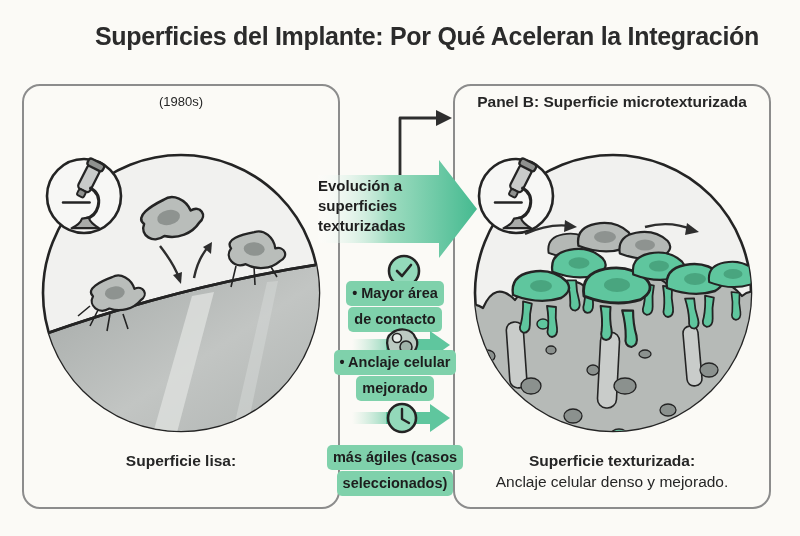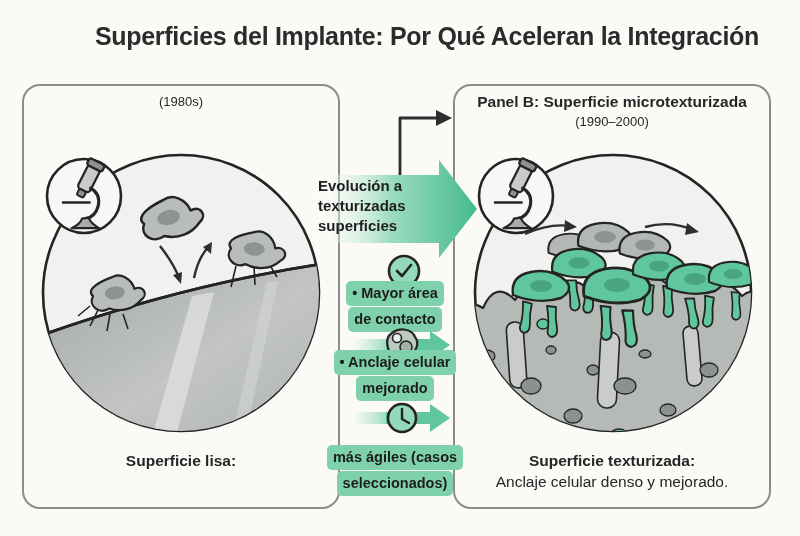--- a/index.html
+++ b/index.html
@@ -231,21 +231,20 @@
     <circle cx="63" cy="112" r="37" fill="#f7f7f5" stroke="#242424" stroke-width="2.6"></circle>
     <use href="#micro" transform="translate(61,108) scale(0.95)"></use>
   </g>
 </svg>
 
 <div class="abs panel-header" id="header-a">
   <span class="ph-sub">(1980s)</span>
 </div>
 <div class="abs panel-header" id="header-b">
   <span class="ph-title">Panel B: Superficie microtexturizada</span>
-  <span class="ph-sub">(1990–2000)</span>
 </div>
 
 <div class="abs caption" id="caption-a">
   <span class="cap-bold">Superficie lisa:</span>
 </div>
 <div class="abs caption" id="caption-b">
   <span class="cap-bold">Superficie texturizada:</span>
   <span class="cap-text">Anclaje celular denso y mejorado.</span>
 </div>
 
@@ -259,22 +258,22 @@
     <linearGradient id="garrow" x1="0" y1="0" x2="1" y2="0">
       <stop offset="0" stop-color="#ffffff" stop-opacity="0.15"></stop>
       <stop offset="0.45" stop-color="#9edcc0"></stop>
       <stop offset="1" stop-color="#45ba90"></stop>
     </linearGradient>
   </defs>
   <path d="M 0,17 L 121,17 L 121,2 L 159,51 L 121,100 L 121,85 L 0,85 Z" fill="url(#garrow)"></path>
 </svg>
 <div class="abs mid-text">
   <div>Evolución a</div>
+  <div>superficies</div>
   <div>texturizadas</div>
-  <div>superficies</div>
 </div>
 
 <svg class="abs" style="left:385px;top:252px;z-index:6;" width="38" height="38" viewBox="0 0 38 38">
   <circle cx="19" cy="19" r="15" fill="#93d9ba" stroke="#242424" stroke-width="2.6"></circle>
   <path d="M 12,19 L 17,24 L 26,13" fill="none" stroke="#242424" stroke-width="2.6" stroke-linecap="round" stroke-linejoin="round"></path>
 </svg>
 <div class="abs benefit" id="benefit-1">
   <span class="hl">• Mayor área</span><br>
   <span class="hl">de contacto</span>
 </div>

